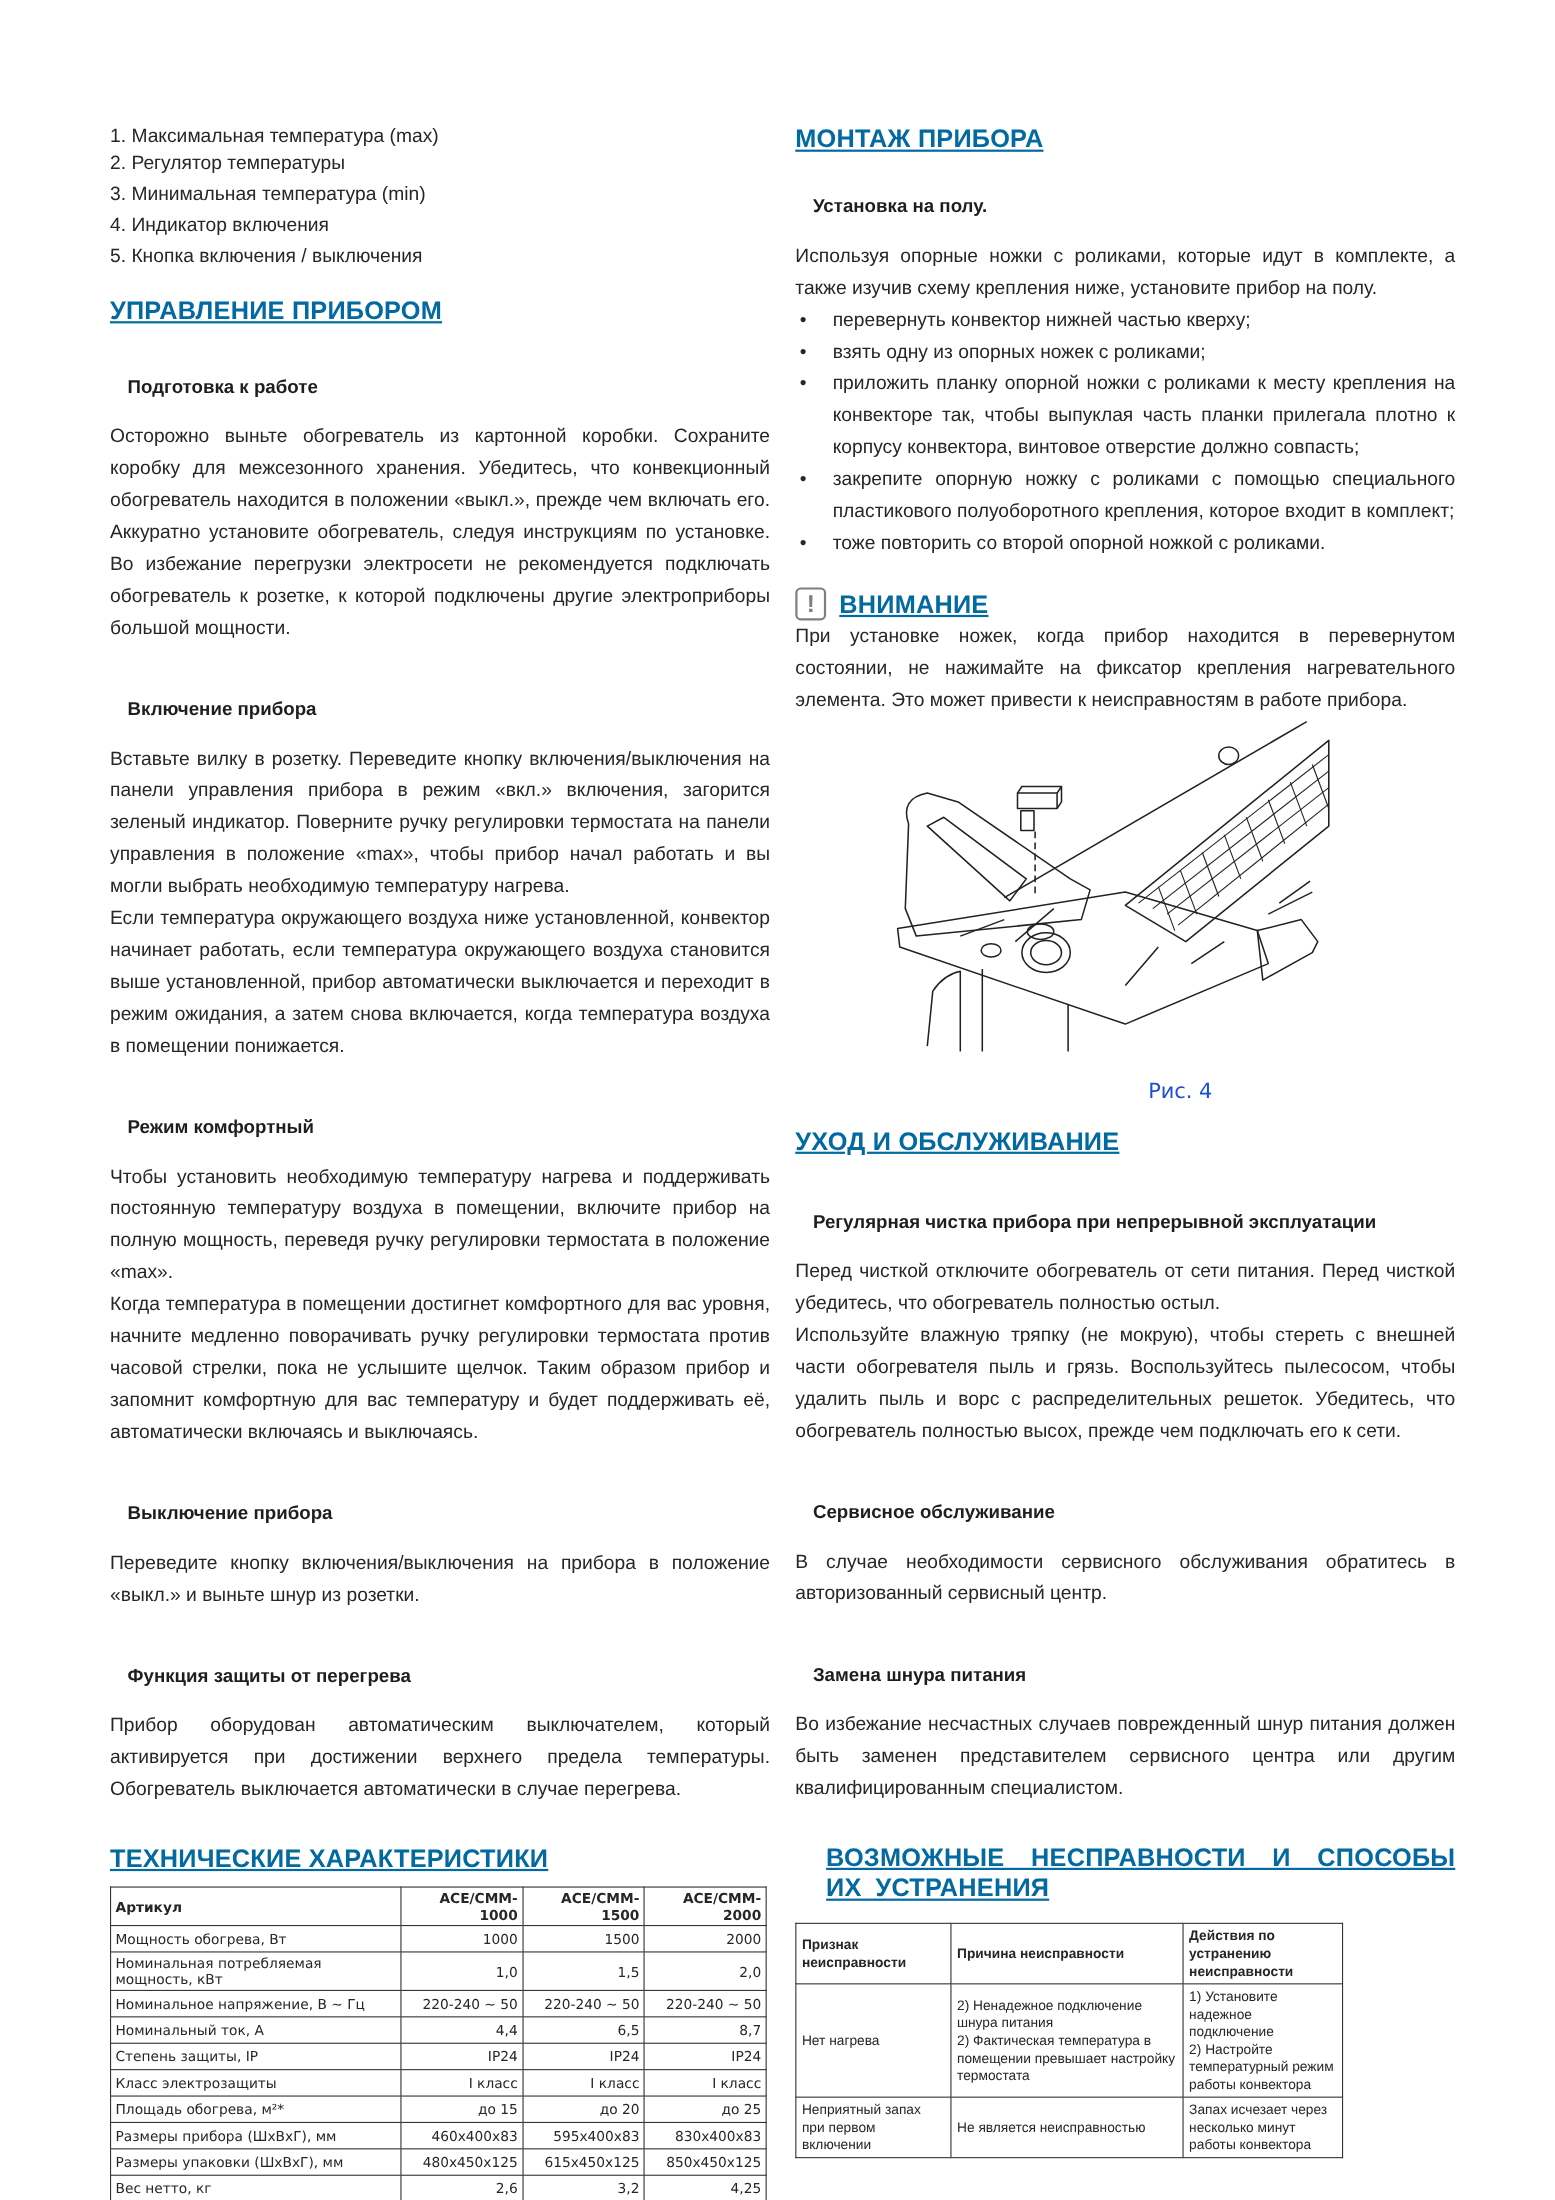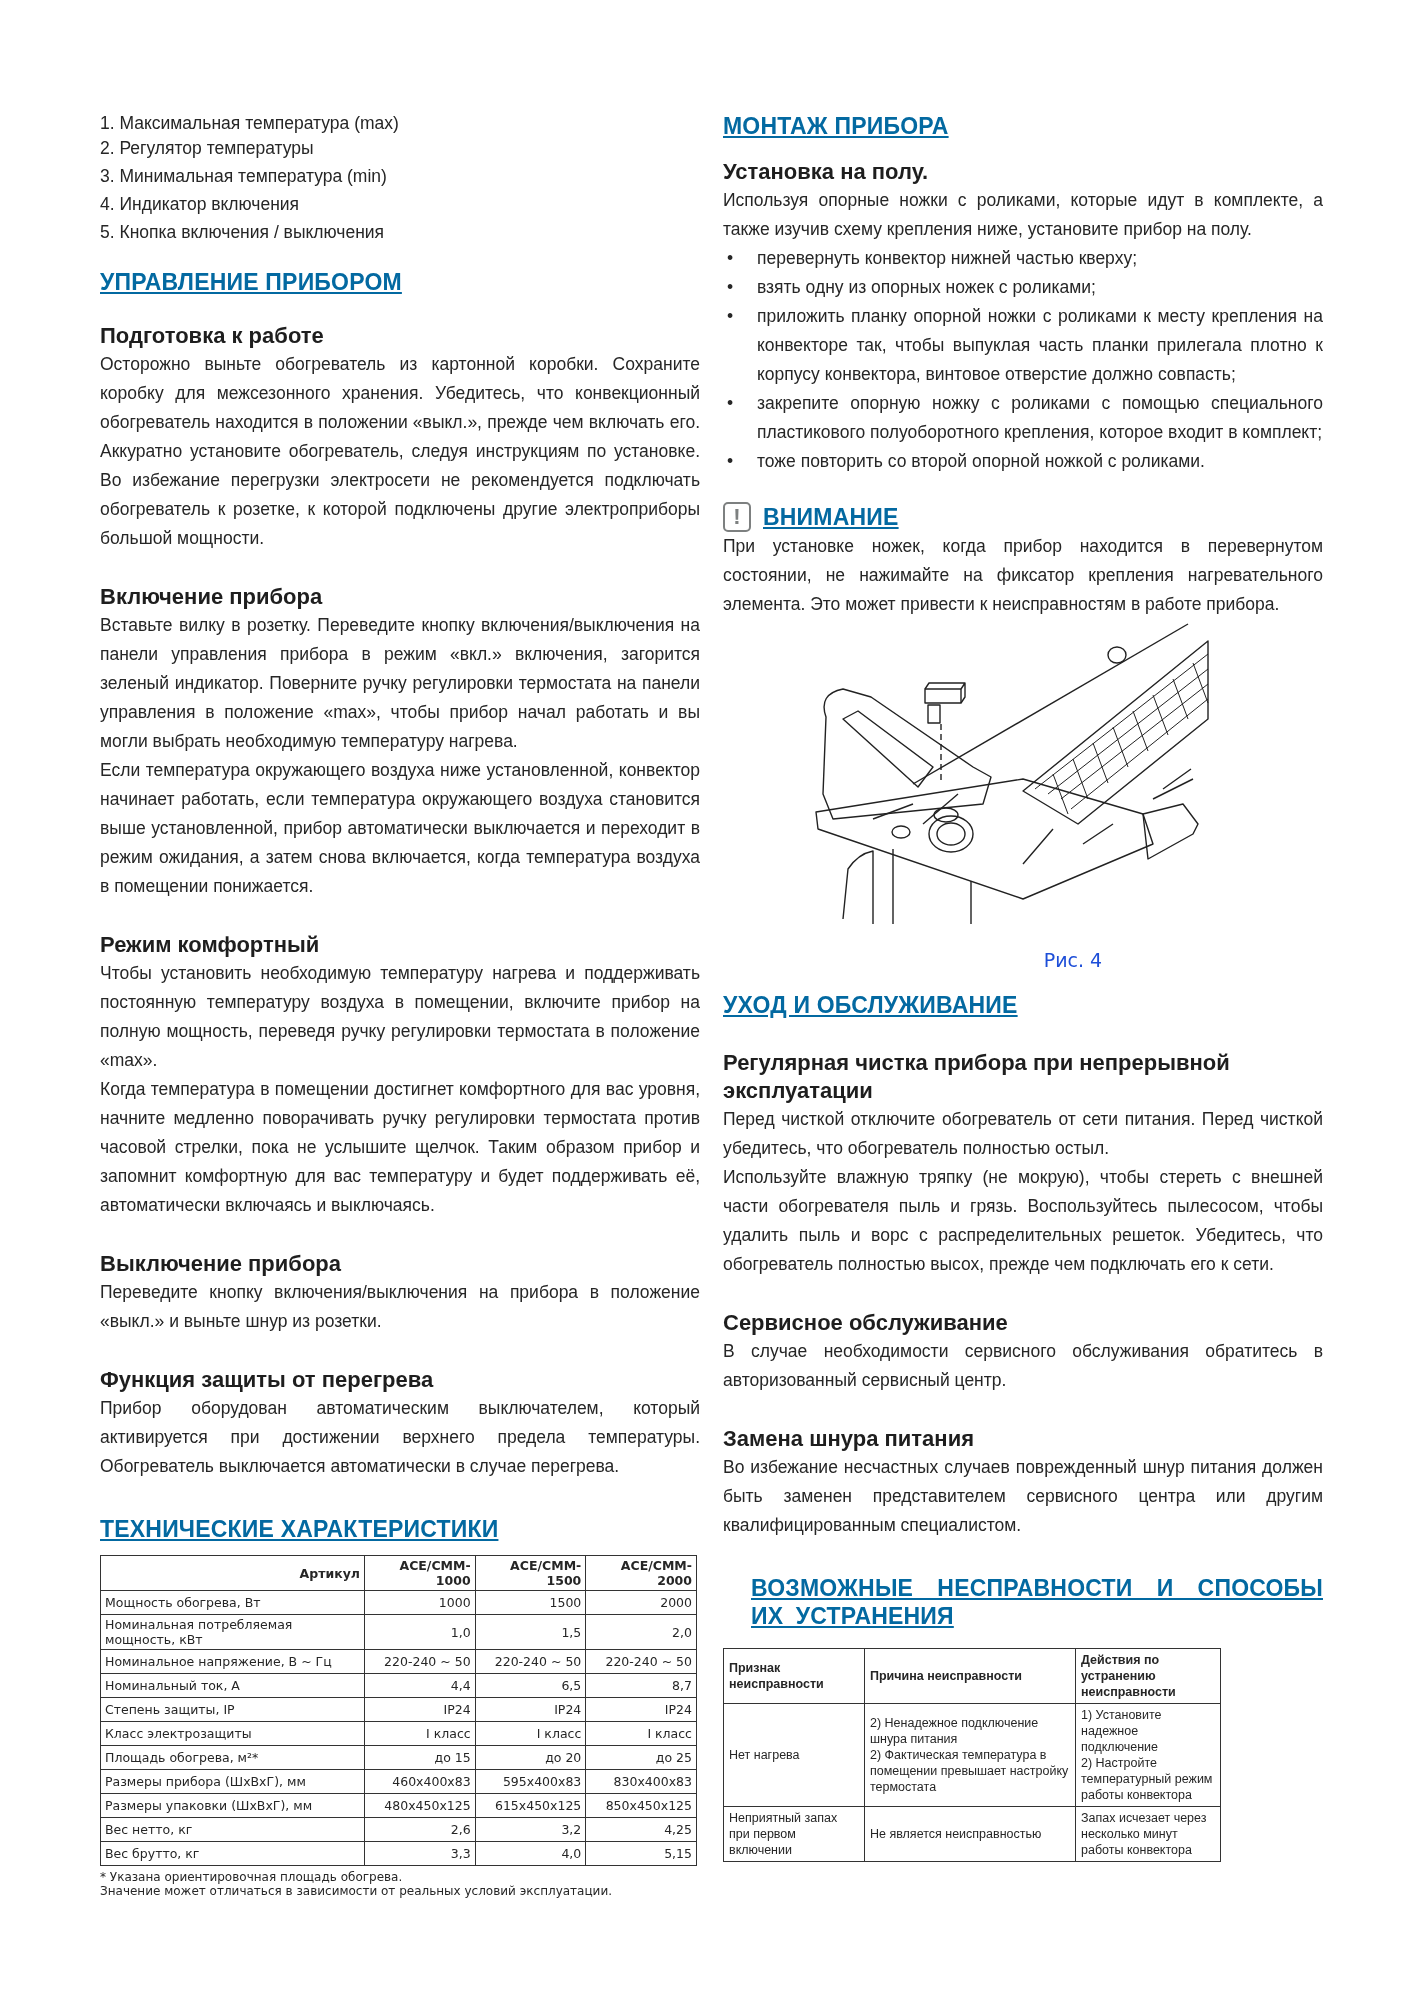--- a/index.html
+++ b/index.html
@@ -6,33 +6,33 @@
   body { width: 1414px; height: 2000px; position: relative; overflow: hidden;
          font-family: "Liberation Sans", sans-serif; color: #262626; }
   .col { position: absolute; top: 112px; width: 600px; }
   .col-left { left: 100px; }
   .col-right { left: 723px; }
   .legend-list { margin: 0; padding: 0; list-style: none; font-size: 17.5px; line-height: 28px; }
   .legend-list li { margin: 0; }
   .legend-list li:first-child { line-height: 22px; }
   .h-section { color: #0369a1; font-weight: bold; font-size: 23px; letter-spacing: 0.2px;
                margin: 0; line-height: 28px; text-decoration: underline; }
-  .h-sub { font-weight: bold; font-size: 22px; margin: 0; line-height: 28px; color: #1e1e1e; }
+  .h-sub { font-weight: bold; font-size: 17px; margin: 16px; line-height: 28px; color: #1e1e1e; }
   .para { font-size: 17.5px; line-height: 29px; margin: 0; text-align: justify; hyphens: manual; }
   .bullets { list-style: none; margin: 0; padding: 0; font-size: 17.5px; line-height: 29px; }
   .bullets li { position: relative; padding-left: 34px; text-align: justify; }
   .bullets li .dot { position: absolute; left: 4px; top: 0; }
   .warn-row { display: flex; align-items: center; gap: 12px; margin: 0; }
   .warn-icon { width: 28px; height: 30px; border: 2px solid #7d8080; border-radius: 5px;
                display: flex; align-items: center; justify-content: center;
                color: #7d8080; font-weight: bold; font-size: 22px; box-sizing: border-box; }
   table { border-collapse: collapse; }
   .spec-table { width: 597px; font-size: 12.5px; font-family: "DejaVu Sans", sans-serif; }
   .spec-table td, .spec-table th { border: 1px solid #333; padding: 2px 4px; height: 19px; }
-  .spec-table th { text-align: right; font-weight: bold; }
+  .spec-table th { text-align: left; font-weight: bold; }
   .spec-table th.c, .spec-table td.c { text-align: right; }
   .spec-table td.name { width: 255px; }
   .footnote { font-size: 12px; line-height: 14px; font-family: "DejaVu Sans", sans-serif; margin-top: 4px; }
   .fault-table { width: 498px; font-size: 12.5px; line-height: 16px; }
   .fault-table td, .fault-table th { border: 1.5px solid #333; padding: 3px 5px; vertical-align: middle; text-align: left; }
   .fault-table th { font-weight: bold; }
   .figure { position: relative; width: 600px; height: 330px; }
   .fig-caption { text-align: center; font-size: 19px; font-family: "DejaVu Sans", sans-serif; color: #1d4ed8; margin-left: 100px; } .gap-l { height: 30px; }
 </style>
 </head>

